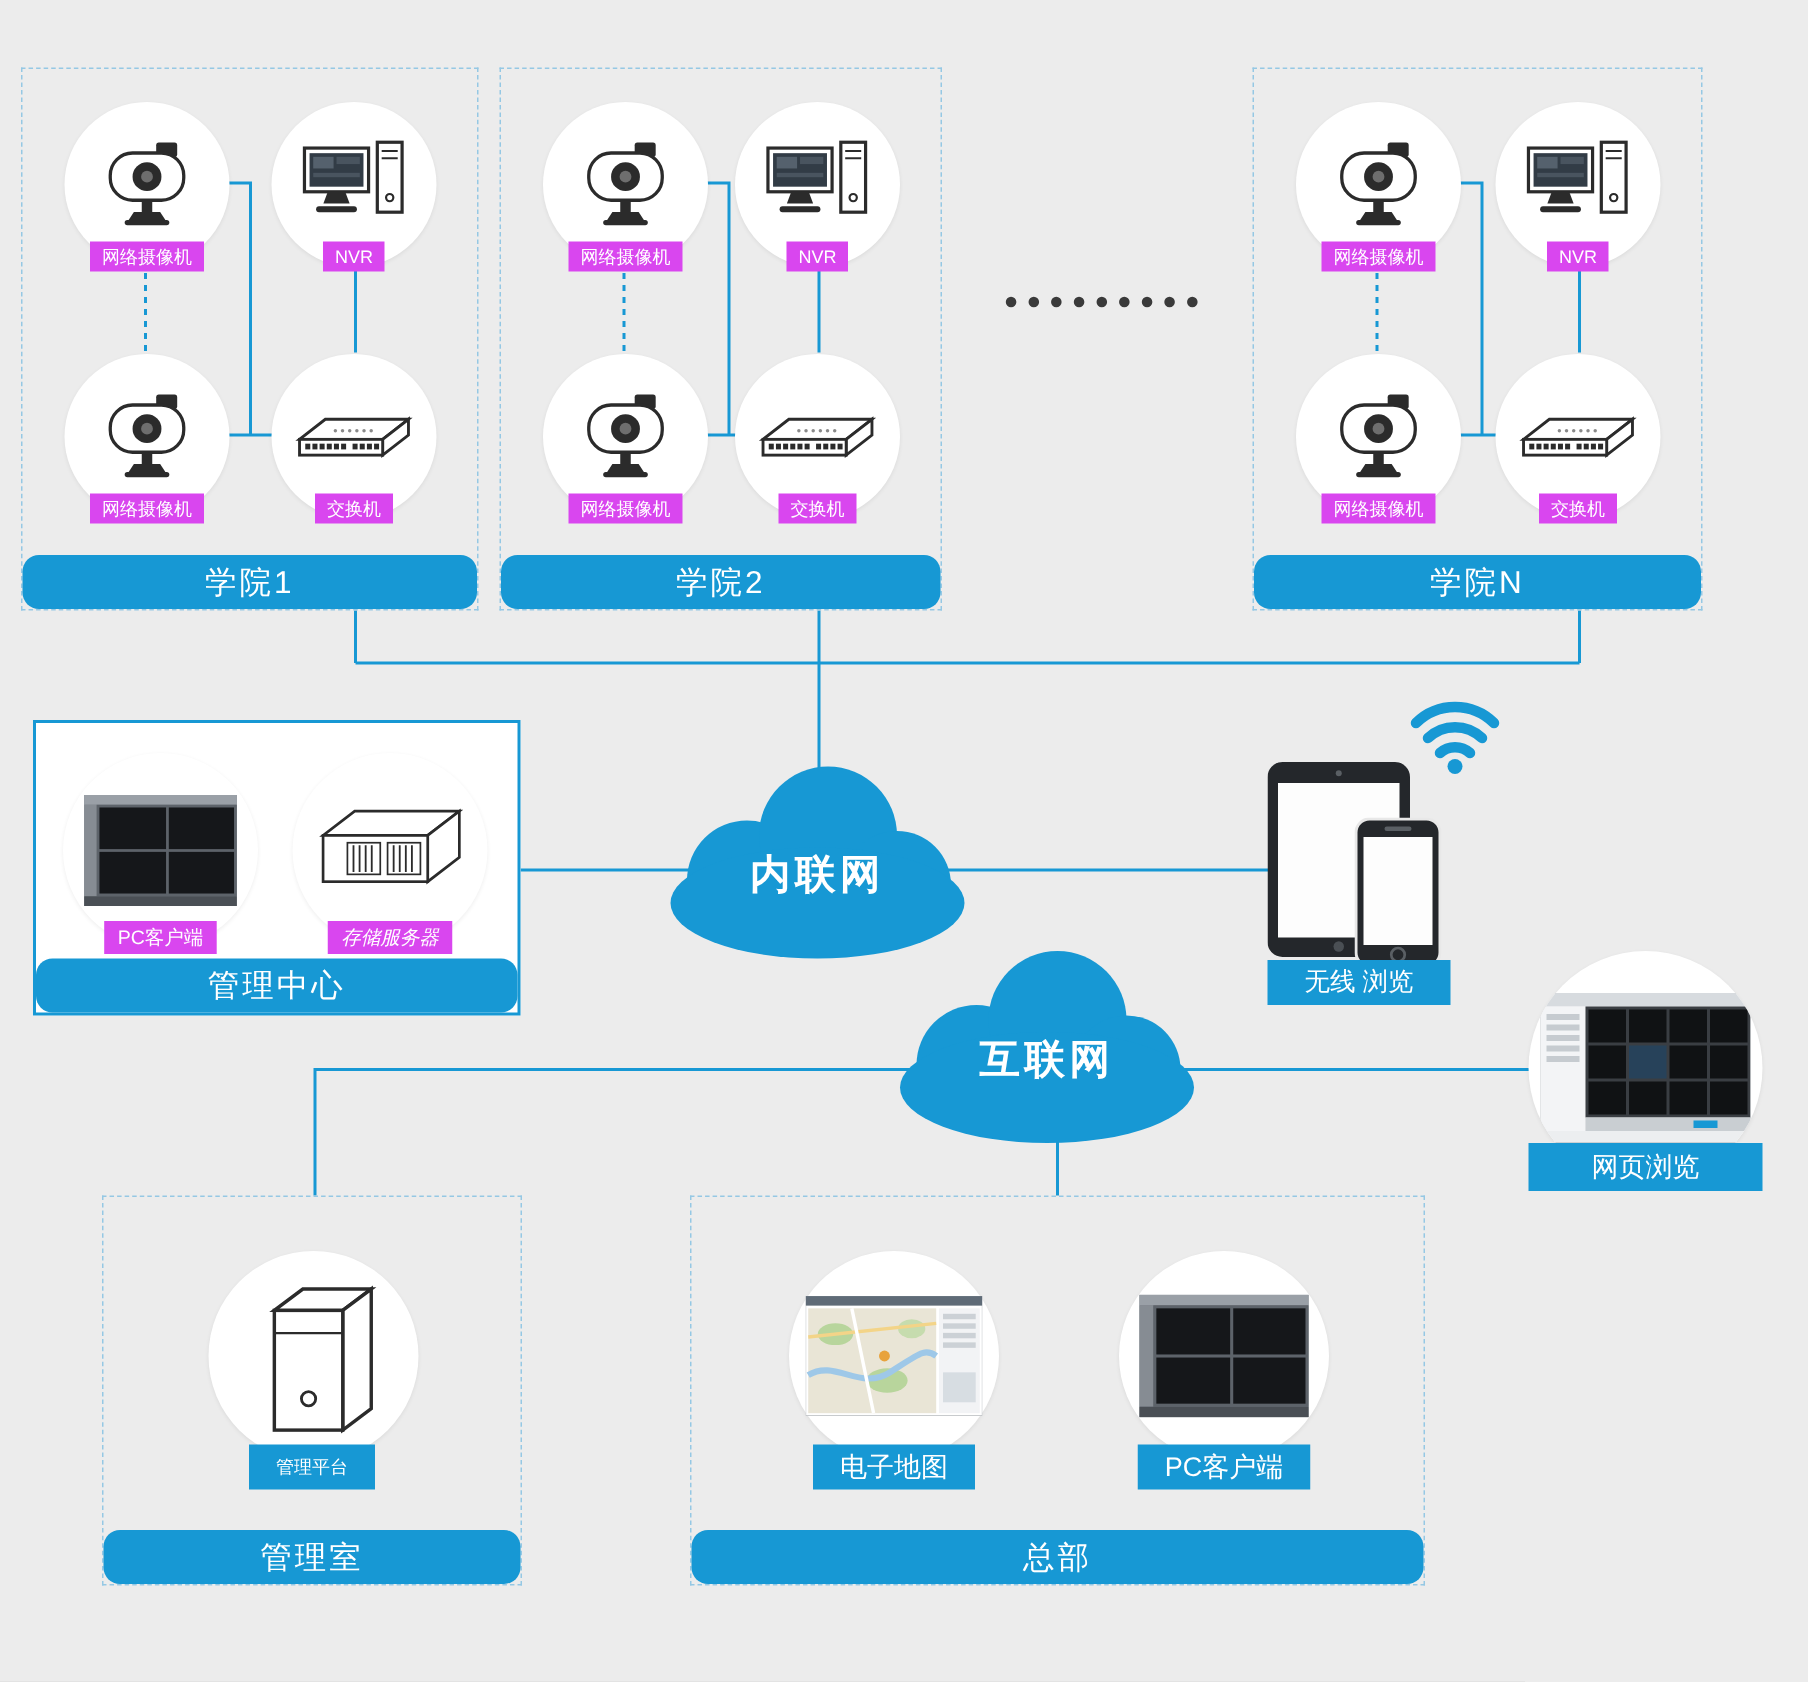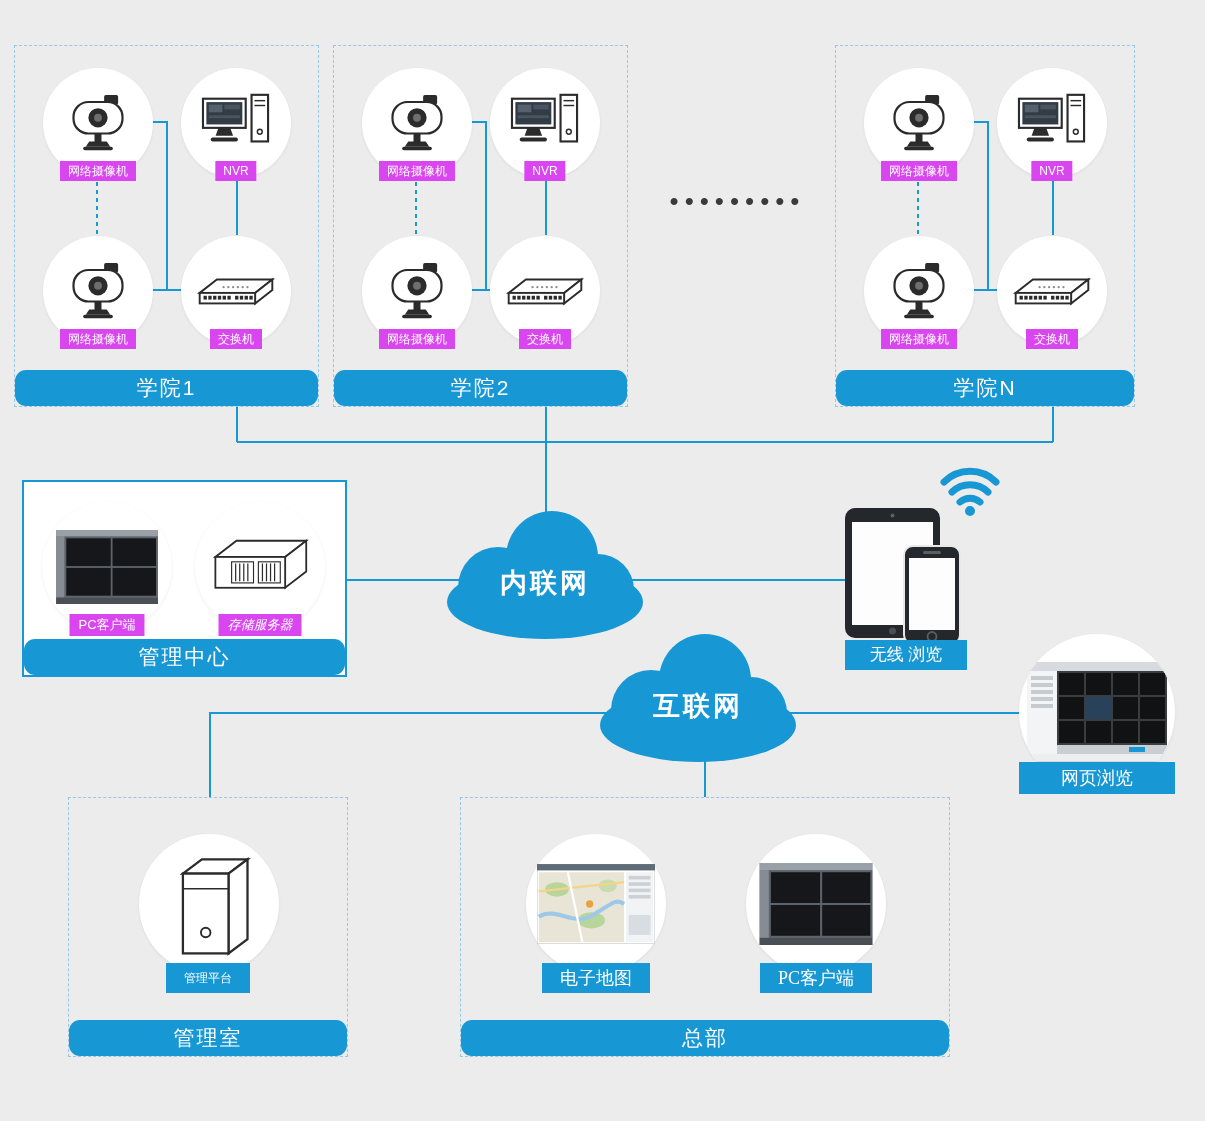--- a/index.html
+++ b/index.html
@@ -98,21 +98,21 @@
   .hq {
     position:absolute; left:460px; top:797px; width:490px; height:260px;
     border:1px dashed #95c8e4; z-index:2;
   }
   .hq-node { position:absolute; top:36px; width:140px; height:140px; z-index:3; }
   .pos-map  { left:65px; }
   .pos-hqpc { left:285px; }
   .hq-label {
     position:absolute; top:165px; transform:translateX(-50%);
     background:#1798d4; color:#fff; font-size:18px; line-height:30px;
-    padding:0 18px; white-space:nowrap; z-index:4;font-family:Liberation Serif, serif;
+    padding:0 18px; white-space:nowrap; z-index:4;
   }
   .pos-map-label  { left:135px; }
   .pos-hqpc-label { left:355px; }
 </style>
 </head>
 <body>
 
 <div class="canvas">
 
   <svg width="0" height="0" style="position:absolute" aria-hidden="true">

